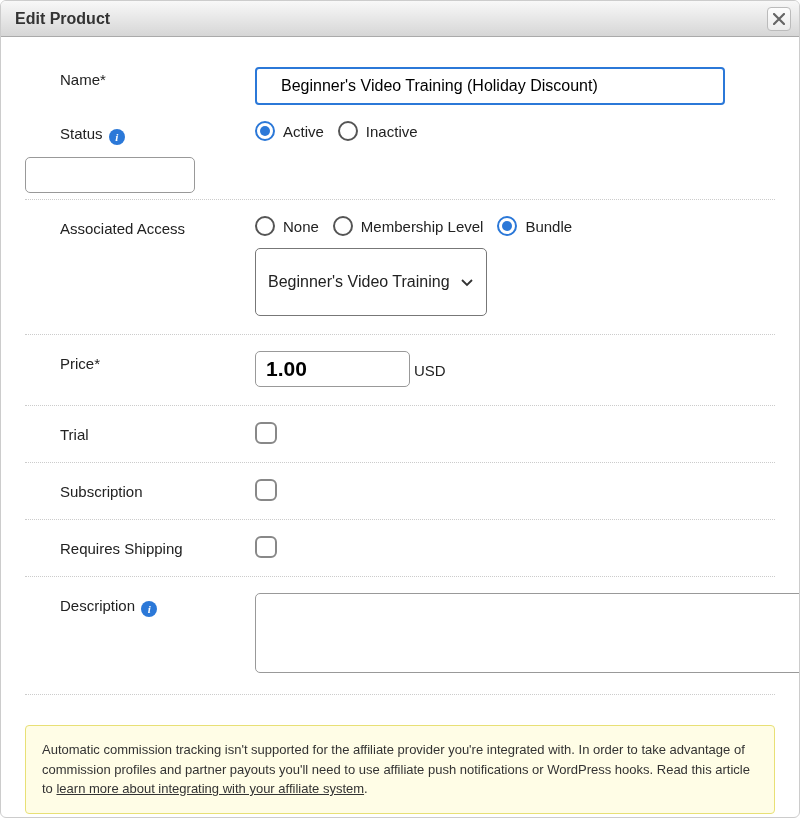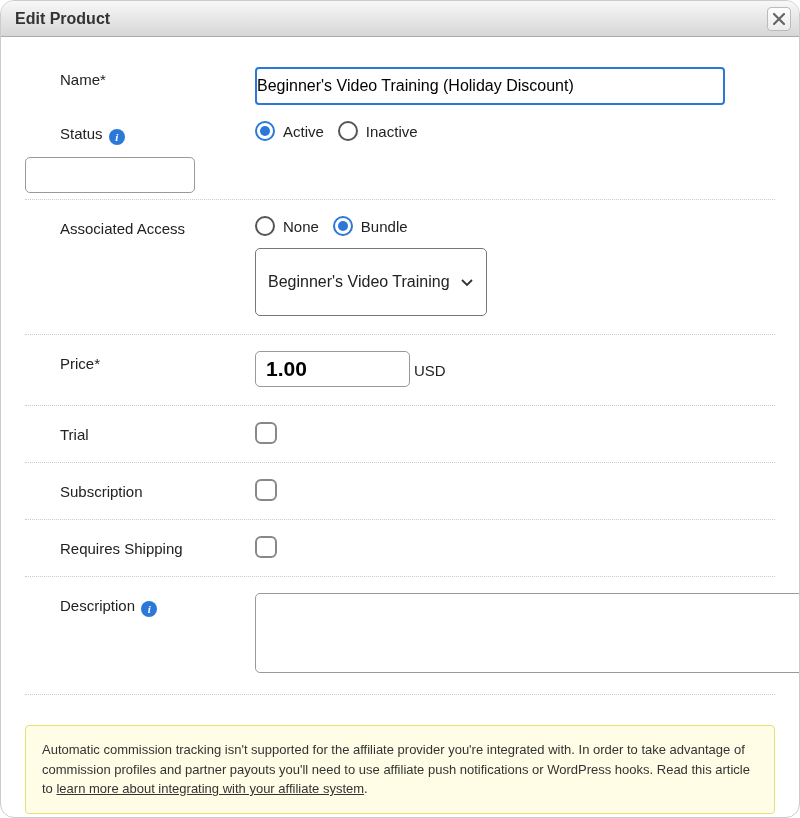--- a/index.html
+++ b/index.html
@@ -1,28 +1,28 @@
 <!DOCTYPE html>
 <html><head>
 <meta charset="utf-8">
 <style>
 * { box-sizing: border-box; margin: 0; padding: 0; }
 body { font-family: Verdana, Arial, sans-serif; font-size: 14px; color: #222; background: #fff; }
-.dialog { width: 800px; height: 818px; border: 1px solid #ccc; border-radius: 14px; overflow: hidden; position: relative; background: #fff; }
+.dialog { width: 800px; height: 818px; border: 1px solid #ccc; border-radius: 6px; overflow: hidden; position: relative; background: #fff; }
 .titlebar { height: 36px; background: linear-gradient(to bottom, #f8f8f8, #d6d6d6); border-bottom: 1px solid #aaa; display: flex; align-items: center; padding: 0 14px; position: relative; }
 .titlebar h1 { font-size: 16px; font-weight: bold; color: #333; }
 .close-btn { position: absolute; right: 8px; top: 6px; width: 24px; height: 24px; background: linear-gradient(to bottom,#fdfdfd,#ececec); border: 1px solid #bbb; border-radius: 4px; display:flex; align-items:center; justify-content:center; cursor:pointer; }
 .close-btn svg { width: 12px; height: 12px; }
 .content { padding: 20px 24px 10px 24px; }
 .row { display: flex; align-items: flex-start; padding: 10px 0; }
 .row.sep { border-bottom: 1px dotted #ccc; padding-bottom: 18px; margin-bottom: 6px; }
 .label-col { width: 195px; flex-shrink: 0; font-size: 15px; padding-top: 4px; margin-left: 35px; }
 .field-col { flex: 1; }
 .info-icon { display:inline-flex; width:16px; height:16px; background:#2b78d8; color:#fff; border-radius:50%; align-items:center; justify-content:center; font-size:11px; font-weight:bold; font-style: italic; font-family: Georgia, serif; vertical-align: -2px; margin-left:2px; }
-input[type=text].big { width: 470px; height: 38px; border: 2px solid #2b78d8; border-radius: 4px; padding: 0 0; font-size: 16px; outline: none; }
+input[type=text].big { width: 470px; height: 38px; border: 2px solid #2b78d8; border-radius: 4px; padding: 0 24px; font-size: 16px; outline: none; }
 input[type=text].sku { width: 170px; height: 36px; border: 1px solid #999; border-radius: 5px; padding: 0 10px; font-size: 15px; }
 input[type=text].price { width: 155px; height: 36px; border: 1px solid #999; border-radius: 5px; padding: 0 10px; font-size: 21px; font-weight: bold; }
 textarea.desc { width: 560px; height: 80px; border: 1px solid #999; border-radius: 5px; padding: 6px 8px; font-size: 14px; resize: both; }
 .radio-group { display:flex; gap: 14px; align-items:center; }
 .radio-item { display:flex; align-items:center; gap:8px; cursor:pointer; }
 .radio-circle { width:20px; height:20px; border:2px solid #555; border-radius:50%; display:flex; align-items:center; justify-content:center; }
 .radio-circle.checked { border-color:#2b78d8; }
 .radio-dot { width:10px; height:10px; background:#2b78d8; border-radius:50%; }
 .radio-text { font-size:15px; }
 .checkbox { width:22px; height:22px; border:2px solid #888; border-radius:6px; cursor:pointer; }
@@ -87,20 +87,24 @@
 
     <div class="row sep">
       <div class="label-col">Associated Access</div>
       <div class="field-col">
         <div class="radio-group">
           <div class="radio-item">
             <span class="radio-circle"></span>
             <span class="radio-text">None</span>
           </div>
           <div class="radio-item">
+            <span class="radio-circle"></span>
+            <span class="radio-text">Membership Level</span>
+          </div>
+          <div class="radio-item">
             <span class="radio-circle checked">
                 <span class="radio-dot"></span>
               </span>
             <span class="radio-text">Bundle</span>
           </div>
         </div>
         <div class="select-box">
           <span>Beginner's Video Training</span>
           <svg viewBox="0 0 14 14">
               <path d="M2 5 L7 10 L12 5" stroke="#333" stroke-width="1.8" fill="none"></path>

